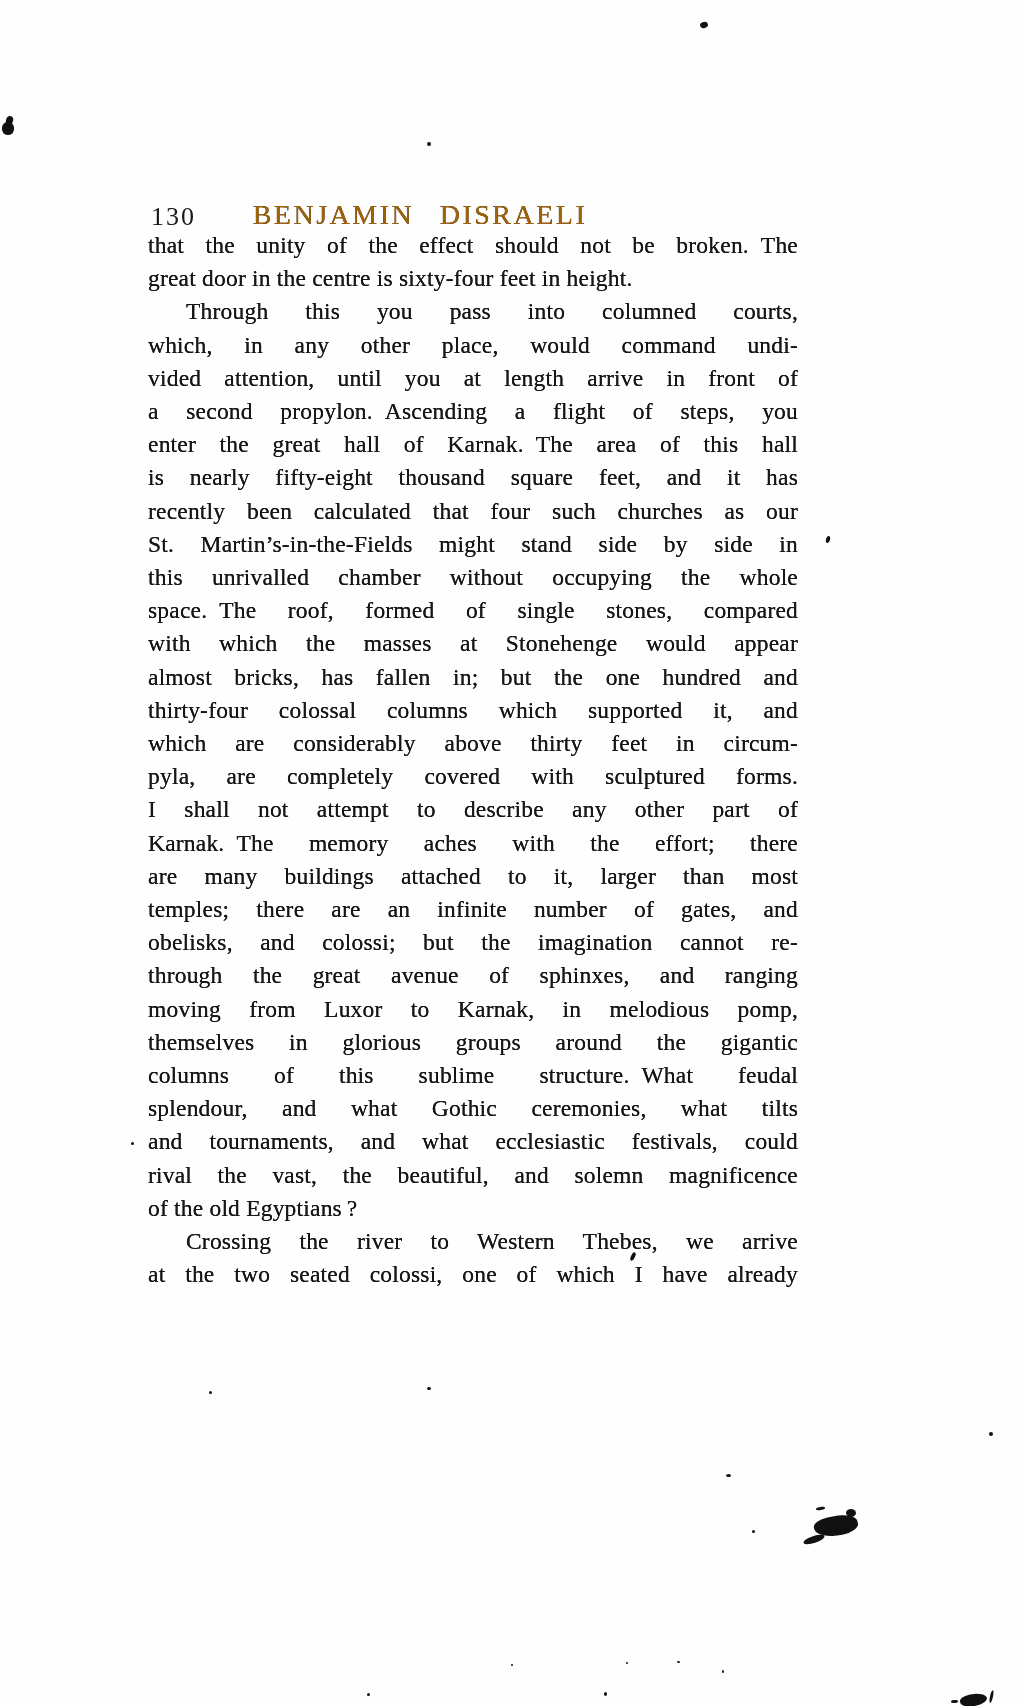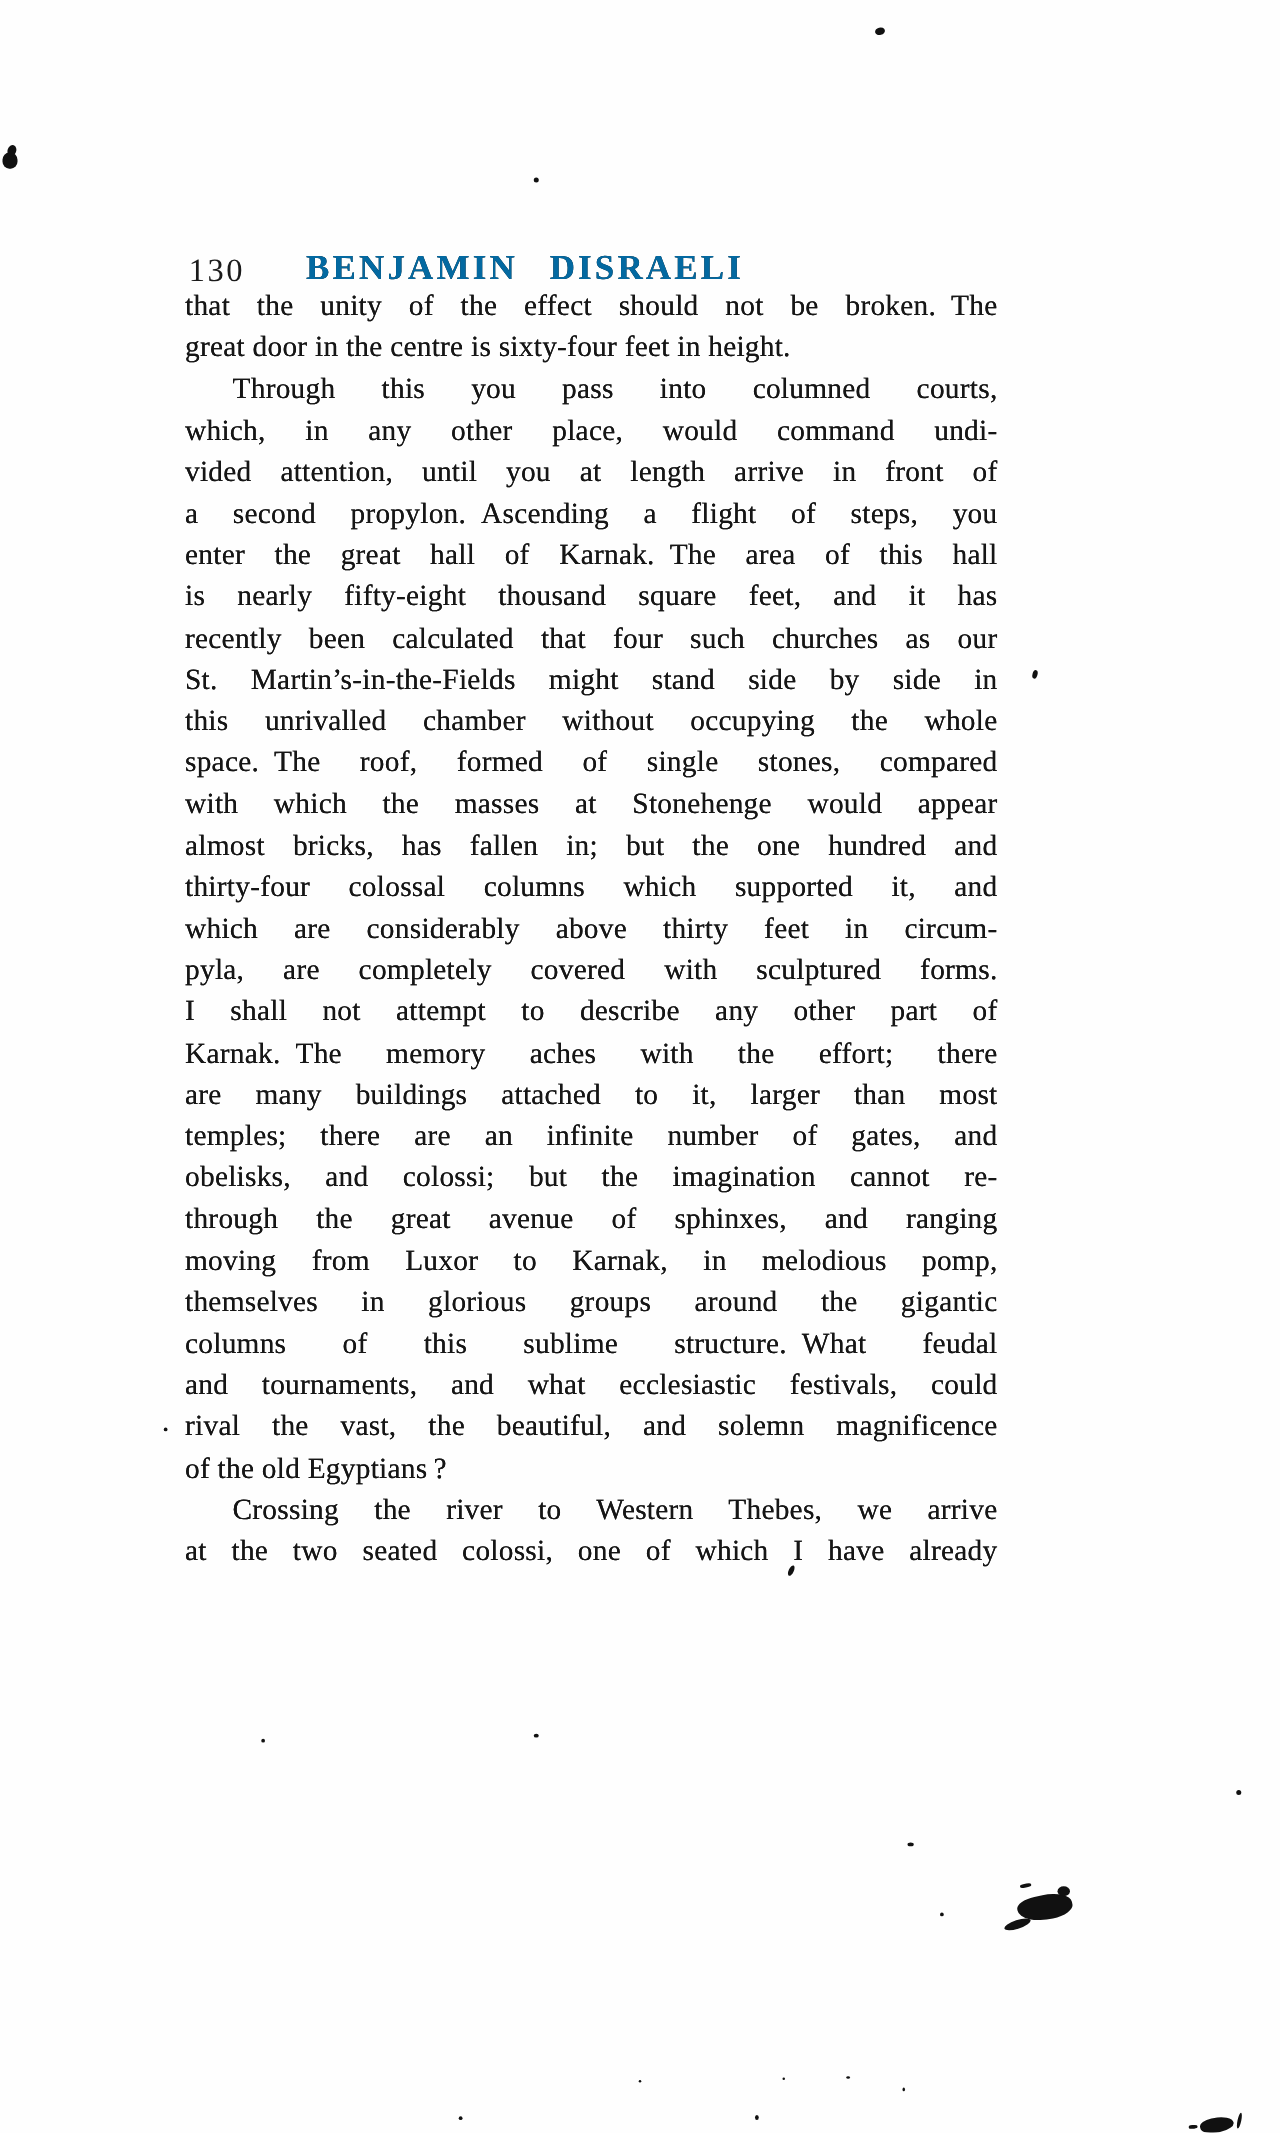--- a/index.html
+++ b/index.html
@@ -22,25 +22,25 @@
     font-size:26px;
     letter-spacing:2px;
     color:#1a1a1a;
   }
   .running-title{
     position:absolute;
     left:420px;top:0;
     transform:translateX(-50%);
     margin:0;
     font-size:28px;
-    font-weight:bold;
+    font-weight:normal;
     letter-spacing:2.5px;
     word-spacing:16px;
     white-space:nowrap;
-    color:#0369a1;
+    color:#a16207;
     text-shadow:0 0 0.4px #141414;
   }
   .body-text{
     position:absolute;
     top:229px;left:148px;width:650px;
     font-size:23.5px;
     line-height:33.2px;
     letter-spacing:0.2px;
     text-shadow:0 0 0.35px #161616;
   }
@@ -83,20 +83,21 @@
       <div class="line">pyla, are completely covered with sculptured forms.</div>
       <div class="line">I shall not attempt to describe any other part of</div>
       <div class="line">Karnak. The memory aches with the effort; there</div>
       <div class="line">are many buildings attached to it, larger than most</div>
       <div class="line">temples; there are an infinite number of gates, and</div>
       <div class="line">obelisks, and colossi; but the imagination cannot re-</div>
       <div class="line">through the great avenue of sphinxes, and ranging</div>
       <div class="line">moving from Luxor to Karnak, in melodious pomp,</div>
       <div class="line">themselves in glorious groups around the gigantic</div>
       <div class="line">columns of this sublime structure. What feudal</div>
+      <div class="line">splendour, and what Gothic ceremonies, what tilts</div>
       <div class="line">and tournaments, and what ecclesiastic festivals, could</div>
       <div class="line">rival the vast, the beautiful, and solemn magnificence</div>
       <div class="line end">of the old Egyptians ?</div>
       <div class="line indent">Crossing the river to Western Thebes, we arrive</div>
       <div class="line">at the two seated colossi, one of which I have already</div>
     </div>
   <div id="artifacts">
       <div class="artifact" style="left: 2px; top: 122px; width: 12px; height: 13px; transform: rotate(0deg); border-radius: 45%;"></div>
       <div class="artifact" style="left: 6px; top: 116px; width: 7px; height: 9px; transform: rotate(20deg); border-radius: 50%;"></div>
       <div class="artifact" style="left: 700px; top: 22px; width: 8px; height: 6px; transform: rotate(-15deg); border-radius: 50%;"></div>

